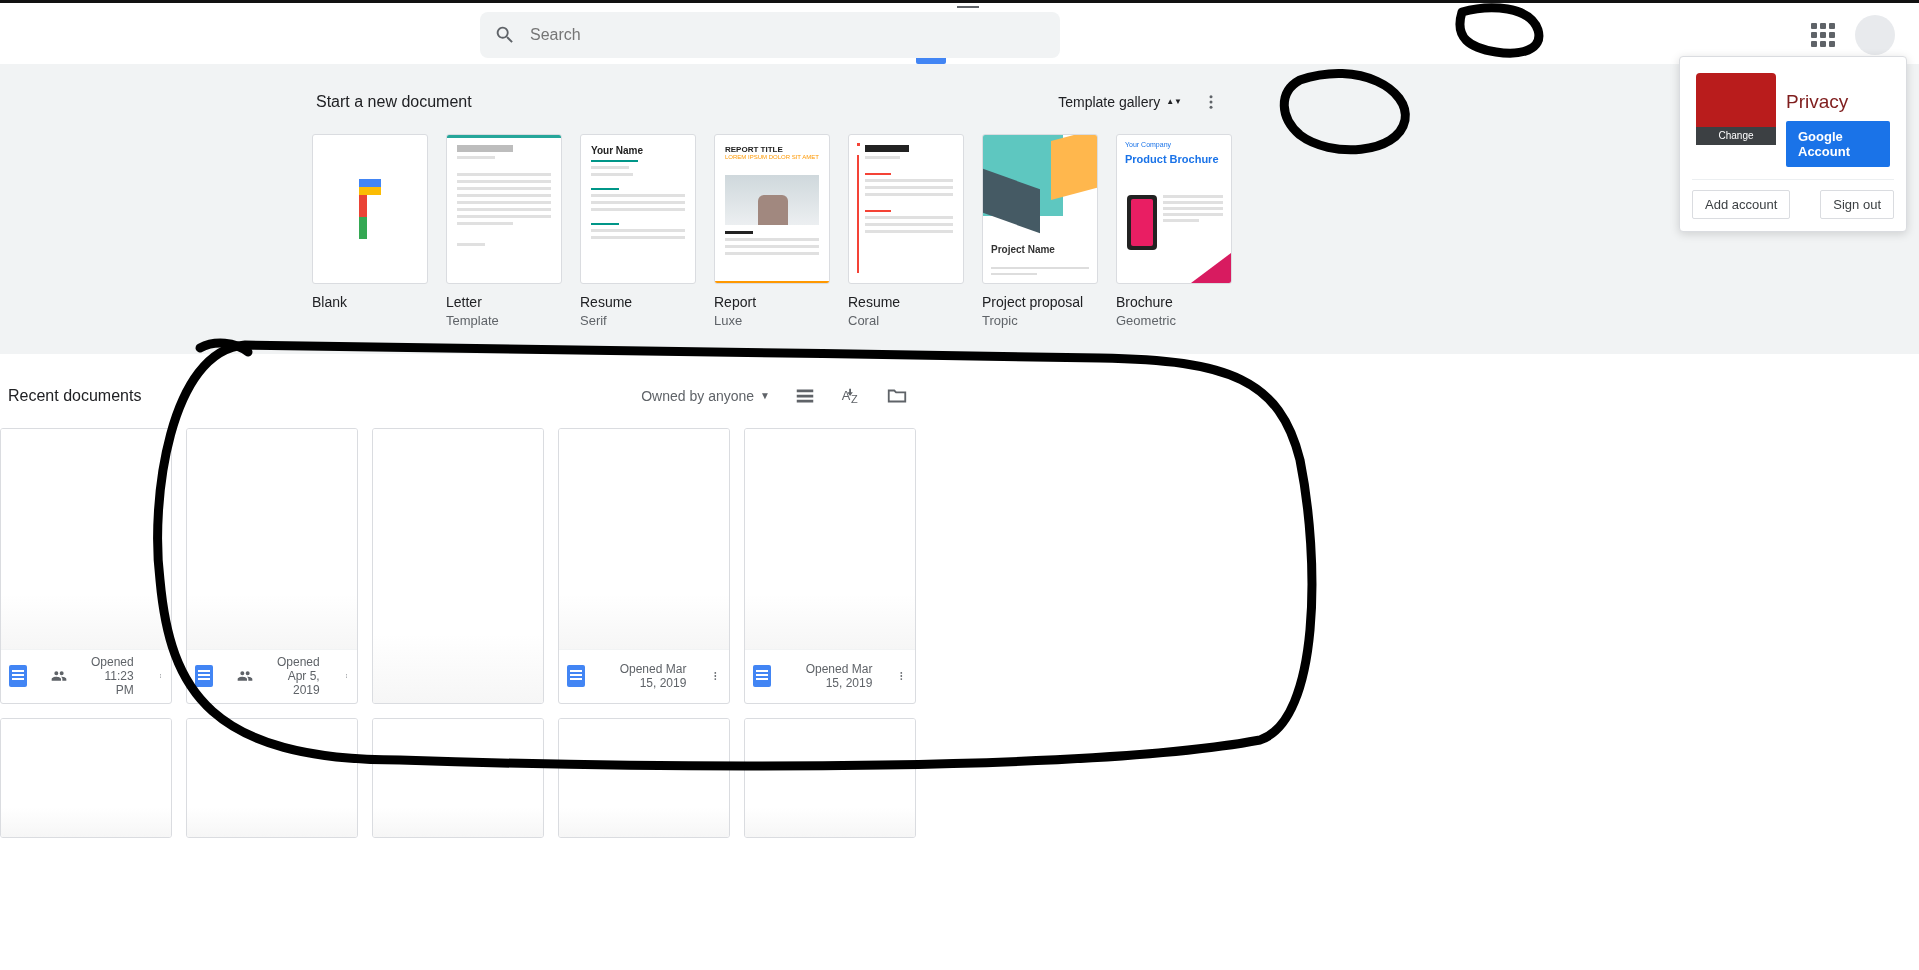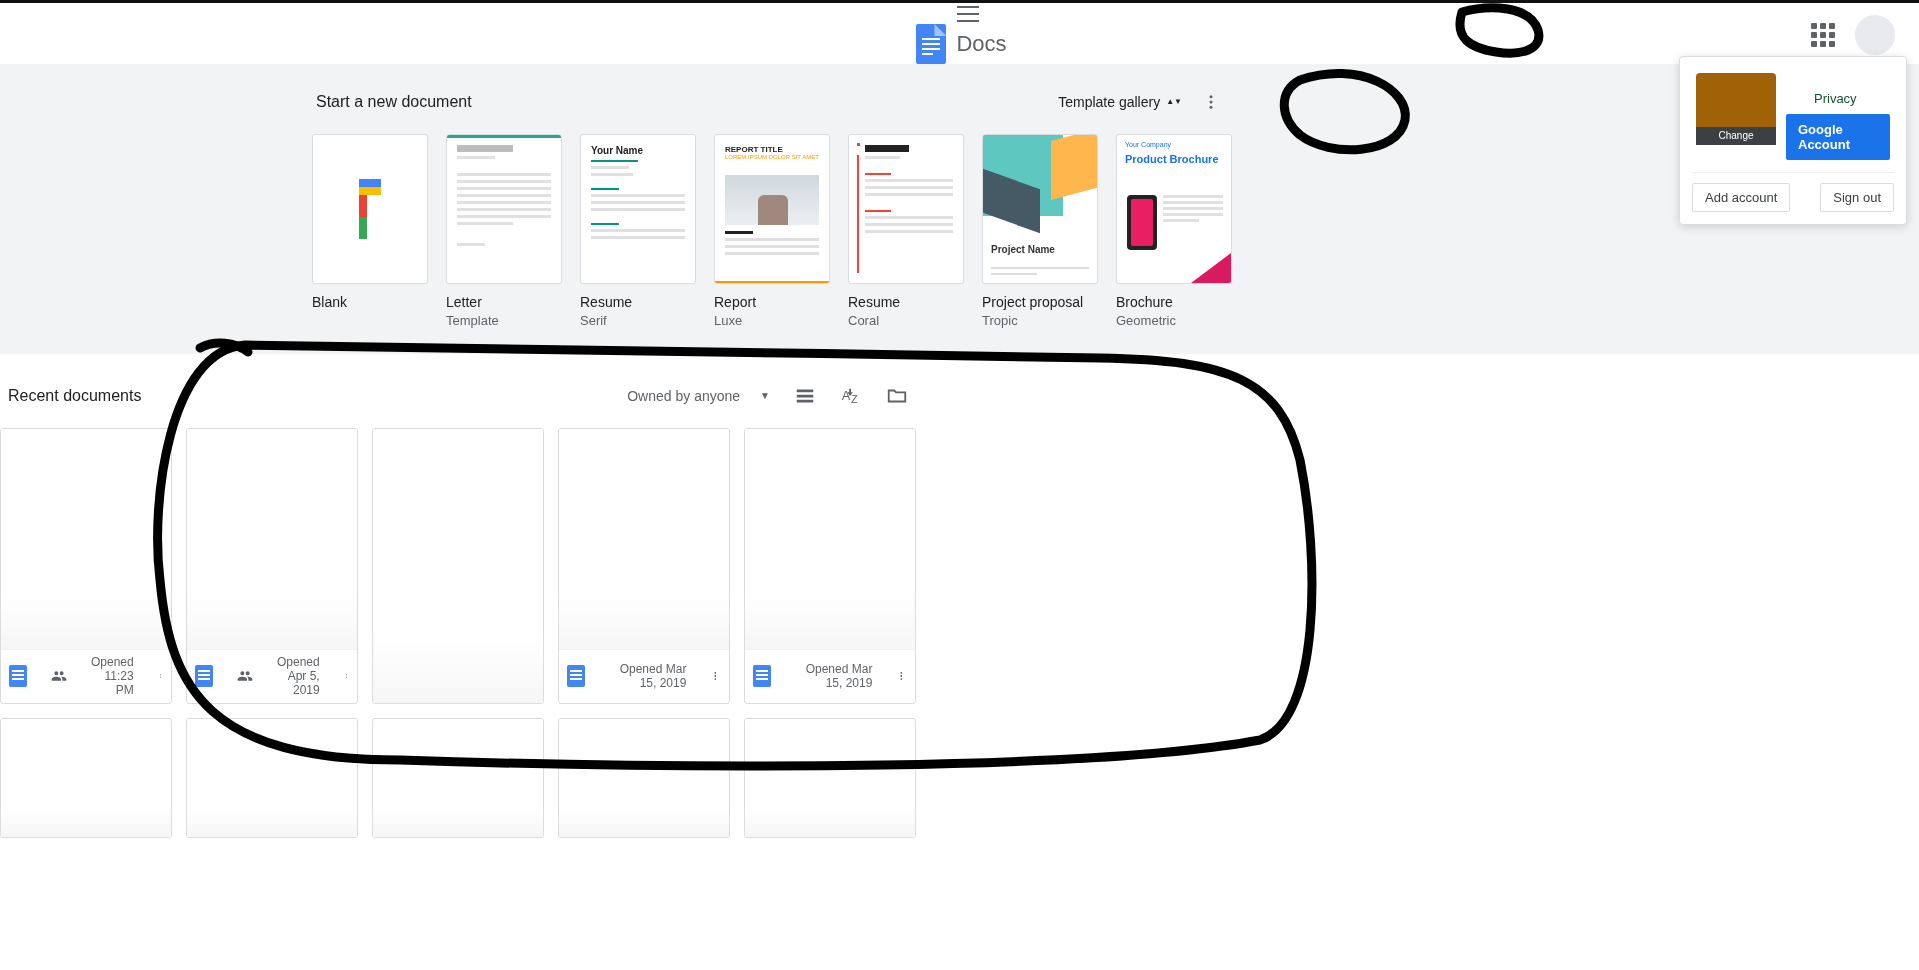--- a/index.html
+++ b/index.html
@@ -66,40 +66,40 @@
   .brochure .phone{ position:absolute; top:60px; left:10px; width:30px;height:55px;background:#222;border-radius:4px;}
   .brochure .phone::after{ content:""; position:absolute; inset:4px; background:#e91e63; border-radius:2px;}
   .brochure .title{ position:absolute; top:18px; left:8px; font-size:11px; font-weight:bold; color:#1a73e8;}
   .brochure .comp{ position:absolute; top:6px; left:8px; font-size:7px; color:#1a73e8;}
 
   
   .recent{ width:912px; position:relative; margin-top:18px;text-align:right;}
   .recent-head{ display:flex; align-items:center; justify-content:space-between; height:48px; padding:0 4px 0 8px;}
   .recent-title{ font-size:16px; color:#202124; }
   .recent-controls{ display:flex; align-items:center; gap:24px; color:#5f6368;}
-  .owned-dd{ display:flex; align-items:center; gap:20px; font-size:14px; cursor:pointer; color:#5f6368;}
+  .owned-dd{ display:flex; align-items:center; gap:6px; font-size:14px; cursor:pointer; color:#5f6368;}
   .icon-btn{ cursor:pointer; color:#5f6368; display:inline-flex;}
   .recent-grid{ display:grid; grid-template-columns:repeat(5,172px); gap:14px; margin-top:8px;}
   .doc-card{ border:1px solid #dadce0; border-radius:3px; background:#fff; overflow:hidden; cursor:pointer; display:flex; flex-direction:column;}
   .doc-card.tall{ height:276px;}
   .doc-card.short{ height:120px;}
   .doc-preview{ flex:1; background:linear-gradient(#fff,#fff 75%,#f6f6f6);}
   .doc-meta{ height:54px; border-top:1px solid #f1f3f4; display:flex; align-items:center; padding:0 8px; gap:24px; font-size:12px; color:#5f6368;}
   .dicon{ width:18px;height:22px;background:#4285f4;border-radius:2px;position:relative;flex-shrink:0;}
   .dicon::after{content:"";position:absolute;left:3px;right:3px;top:5px;height:2px;background:#fff;box-shadow:0 4px 0 #fff,0 8px 0 #fff;}
   .shared-ic{ color:#5f6368; flex-shrink:0;}
   .doc-meta .more{ margin-left:auto; cursor:pointer; color:#5f6368;}
 
   
   .account-pop{ position:absolute; right:12px; top:56px; width:228px; background:#fff; border:1px solid #dadce0; border-radius:4px; box-shadow:0 2px 10px rgba(0,0,0,.15); padding:12px; z-index:50;}
   .account-pop .head{ display:flex; gap:10px; align-items:flex-start; padding:4px 4px 12px 4px; border-bottom:1px solid #eceff1; position:relative;}
-  .account-pop .av{ width:80px;height:72px; background:#a16207; border-radius:4px; position:relative;}
+  .account-pop .av{ width:80px;height:72px; background:#b91c1c; border-radius:4px; position:relative;}
   .account-pop .change{ position:absolute; bottom:0; left:0; right:0; height:18px; background:#3c4043; color:#fff; font-size:10px; text-align:center; line-height:18px;}
   .account-pop .info{ font-size:11px; color:#5f6368; flex:1;}
-  .account-pop .privacy{ color:#14532d; font-size:13px; margin-top:18px; display:block;margin-left:28px;}
+  .account-pop .privacy{ color:#7f1d1d; font-size:19px; margin-top:18px; display:block;}
   .account-pop .gacct{ display:inline-block; background:#1a73e8; color:#fff; font-size:13px; font-weight:bold; padding:8px 12px; border-radius:2px; margin-top:8px; cursor:pointer;}
   .account-pop .foot{ display:flex; justify-content:space-between; padding-top:10px;}
   .account-pop .foot button{ background:#fff; border:1px solid #dadce0; font-size:13px; color:#3c4043; padding:6px 12px; border-radius:2px; cursor:pointer;}
 
   
   svg.anno{ position:absolute; inset:0; width:1919px; height:970px; pointer-events:none; z-index:100;}
 
   .updown{ display:inline-flex; flex-direction:column; font-size:8px; line-height:6px;}
 </style>
 </head>
@@ -117,20 +117,26 @@
         <div class="fold"></div>
       <div class="lines">
           <span></span>
           <span></span>
           <span></span>
           <span></span>
         </div>
     </div>
     <div class="app-name">Docs</div>
   </div>
+  <div class="search-wrap">
+    <svg class="sicon" width="22" height="22" viewBox="0 0 24 24">
+        <path fill="#5f6368" d="M15.5 14h-.8l-.3-.3a6.5 6.5 0 10-.7.7l.3.3v.8l5 5 1.5-1.5-5-5zM9.5 14a4.5 4.5 0 110-9 4.5 4.5 0 010 9z"></path>
+      </svg>
+    <input placeholder="Search" style="">
+  </div>
   <div class="apps-btn">
     <span></span>
       <span></span>
       <span></span>
       <span></span>
       <span></span>
       <span></span>
       <span></span>
       <span></span>
       <span></span>

